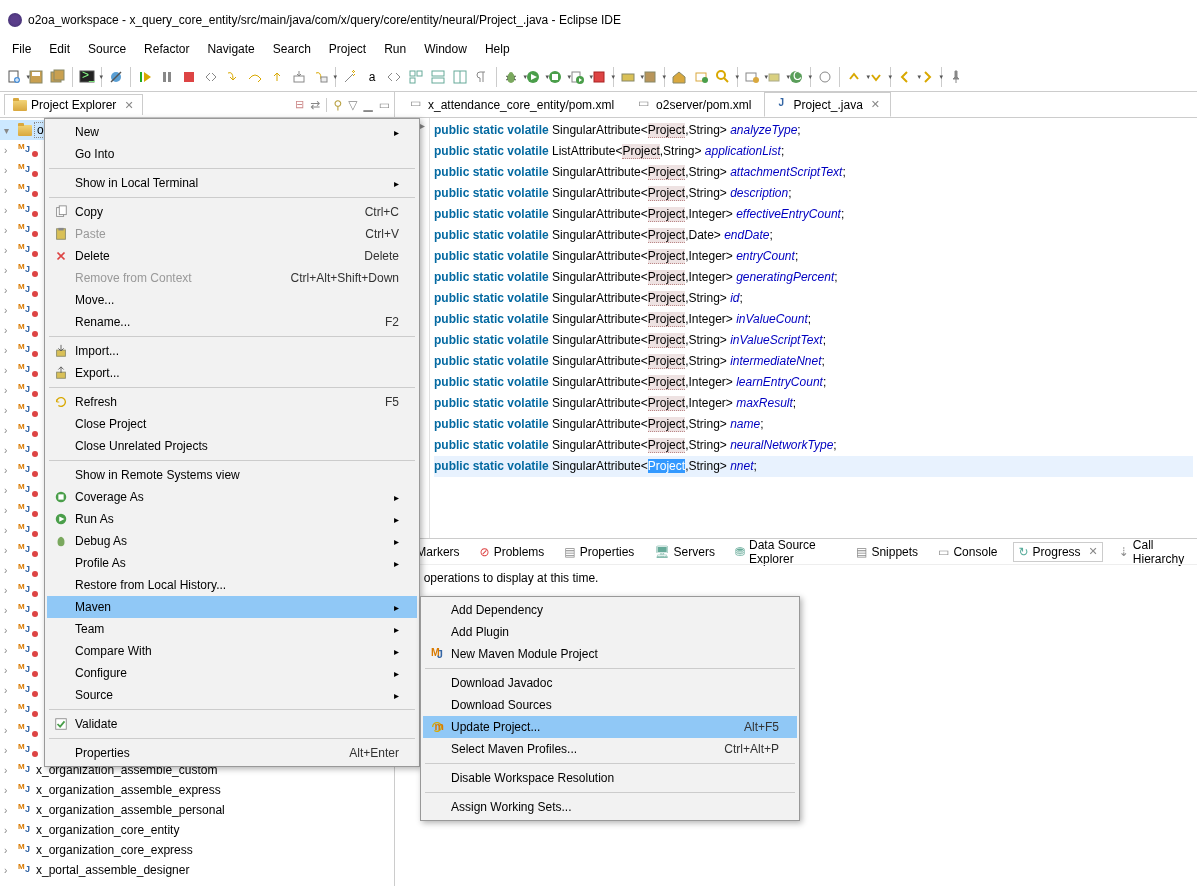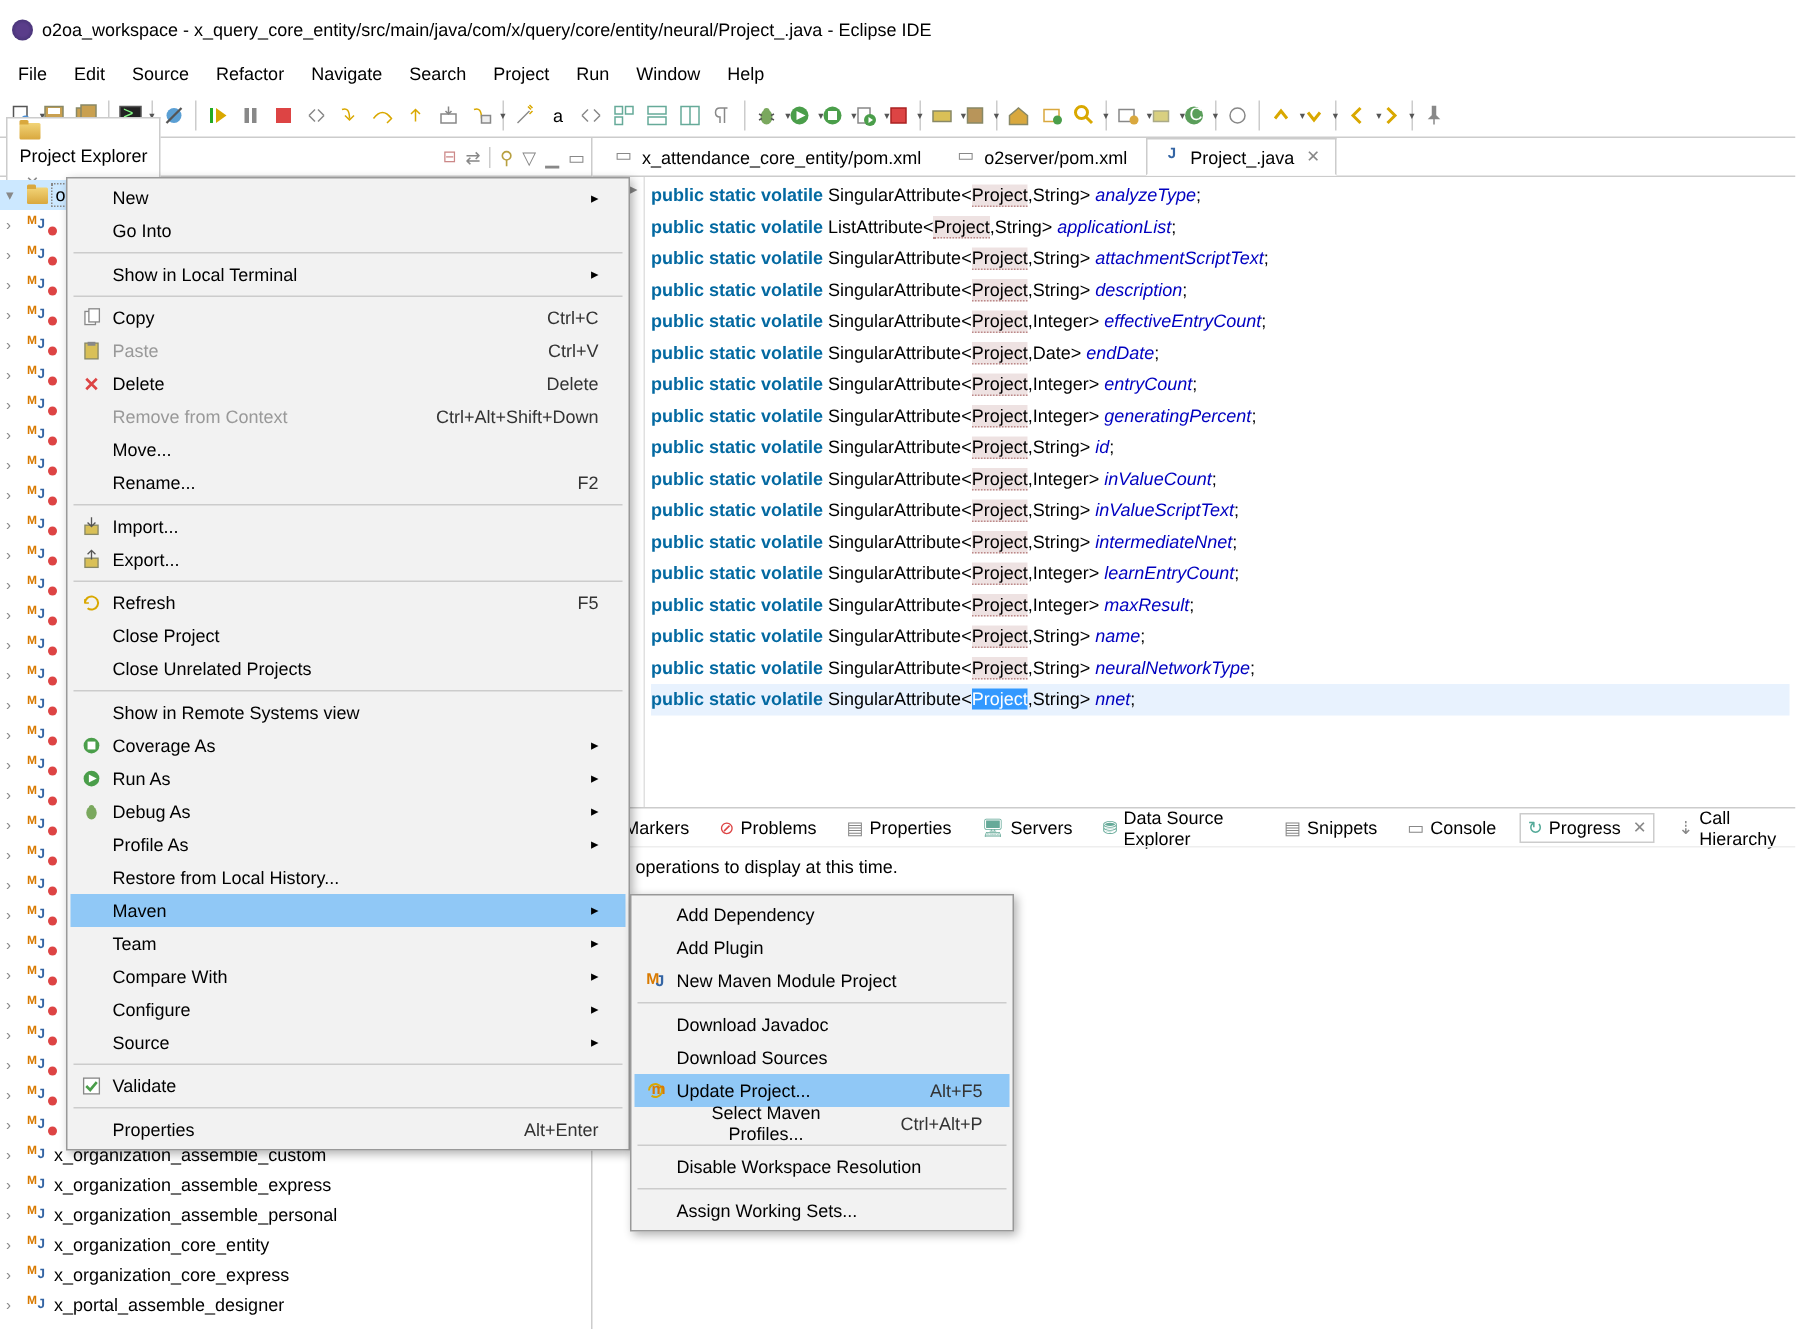--- a/index.html
+++ b/index.html
@@ -8,21 +8,21 @@
 .title-bar .eclipse-icon { width: 14px; height: 14px; background: radial-gradient(circle, #5a3d8a 40%, #3a2d6a 100%); border-radius: 50%; }
 .menu-bar { height: 22px; padding: 0 4px; display: flex; gap: 2px; }
 .menu-bar span { padding: 2px 8px; cursor: default; }
 .toolbar { height: 30px; border-bottom: 1px solid #ccc; display: flex; align-items: center; padding: 0 4px; gap: 2px; }
 .toolbar .tb-btn { width: 20px; height: 20px; display: flex; align-items: center; justify-content: center; position: relative; }
 .toolbar .sep { width: 1px; height: 20px; background: #ccc; margin: 0 2px; }
 .toolbar .dropdown::after { content: "▾"; font-size: 7px; color: #555; position: absolute; right: -6px; }
 .main { display: flex; height: calc(100% - 74px); }
 .sidebar { width: 395px; border-right: 1px solid #ccc; display: flex; flex-direction: column; position: relative; }
 .view-tab { height: 26px; border-bottom: 1px solid #ccc; display: flex; align-items: center; padding: 0 4px; }
-.view-tab .tab-active { background: #fff; border: 1px solid #ccc; border-bottom: none; padding: 3px 8px; display: flex; align-items: flex-start; gap: 4px; flex-direction: column; }
+.view-tab .tab-active { background: #fff; border: 1px solid #ccc; border-bottom: none; padding: 3px 8px; display: flex; align-items: center; gap: 4px; }
 .view-tab .tab-icons { margin-left: auto; display: flex; gap: 6px; }
 .tree { flex: 1; overflow: hidden; padding: 2px 0; }
 .tree-item { display: flex; align-items: center; height: 20px; padding-left: 4px; gap: 2px; }
 .tree-item .arrow { width: 12px; color: #888; font-size: 10px; }
 .tree-item .icon { width: 16px; height: 14px; }
 .tree-item.selected { background: #cce8ff; }
 .editor-area { flex: 1; display: flex; flex-direction: column; }
 .editor-tabs { height: 26px; border-bottom: 1px solid #ccc; display: flex; padding-left: 4px; gap: 2px; }
 .editor-tabs .etab { padding: 4px 10px; display: flex; align-items: center; gap: 4px; border: 1px solid transparent; }
 .editor-tabs .etab.active { background: #fff; border: 1px solid #ccc; border-bottom: 1px solid #fff; }
@@ -33,30 +33,30 @@
 .code .line { white-space: pre; }
 .kw { color: #0369a1; font-weight: bold; }
 .type { color: #000; }
 .field { color: #0000c0; font-style: italic; }
 .hl { background: rgba(200,160,160,0.3); border-bottom: 1px dotted #b88; }
 .sel { background: #3399ff; color: #fff; }
 .console-tabs { height: 26px; border-top: 1px solid #ccc; display: flex; align-items: center; padding: 0 4px; gap: 12px; }
 .console-tabs .ctab { display: flex; align-items: center; gap: 4px; padding: 2px 4px; }
 .console-tabs .ctab.active { background: #fff; border: 1px solid #ccc; }
 .console-content { padding: 6px 10px; border-top: 1px solid #eee; height: 340px; }
-.ctx-menu { position: absolute; background: #f2f2f2; border: 1px solid #999; box-shadow: 2px 2px 6px rgba(0,0,0,0.3); z-index: 100; padding: 2px; text-align: center; }
+.ctx-menu { position: absolute; background: #f2f2f2; border: 1px solid #999; box-shadow: 2px 2px 6px rgba(0,0,0,0.3); z-index: 100; padding: 2px; }
 .ctx-menu .mi { display: flex; align-items: center; height: 22px; padding: 0 18px 0 28px; position: relative; }
 .ctx-menu .mi.highlighted { background: #90c8f6; }
 .ctx-menu .mi .sc { margin-left: auto; padding-left: 30px; color: #333; }
 .ctx-menu .mi .arr { margin-left: auto; font-size: 10px; }
 .ctx-menu .mi .mi-icon { position: absolute; left: 6px; width: 16px; height: 16px; display: flex; align-items: center; justify-content: center; }
 .ctx-menu .mi.disabled { color: #999; }
 .ctx-menu .msep { height: 1px; background: #ccc; margin: 3px 2px; }
 .ctx1 { left: 44px; top: 118px; width: 376px; }
-.ctx2 { left: 420px; top: 596px; width: 256px; }
+.ctx2 { left: 420px; top: 596px; width: 380px; }
 .line-num { position: absolute; left: 4px; top: 2px; color: #888; font-size: 11px; }
 .mj-icon { display: inline-block; width: 16px; height: 14px; position: relative; }
 .mj-icon::before { content: "M"; position: absolute; left: 0; top: -1px; font-size: 8px; color: #d97a00; font-weight: bold; }
 .mj-icon::after { content: "J"; position: absolute; left: 7px; top: 1px; font-size: 9px; color: #3465a4; font-weight: bold; }
 .folder-icon { display:inline-block; width:14px; height:11px; background: linear-gradient(#f2d478,#d9a83e); border-radius: 1px; position: relative; }
 .folder-icon::before { content:""; position:absolute; top:-2px; left:0; width:6px; height:3px; background:#d9a83e; border-radius:1px 1px 0 0;}
 .java-icon { display:inline-block; width:14px; height:14px; position:relative; }
 .java-icon::before { content:"J"; color:#3465a4; font-weight:bold; font-size:10px; position:absolute; left:3px; top:-1px; }
 .xml-icon { display:inline-block; width:14px; height:14px; position:relative; }
 .xml-icon::before { content:"▭"; color:#888; font-size:12px; position:absolute; left:0; top:-2px;}

